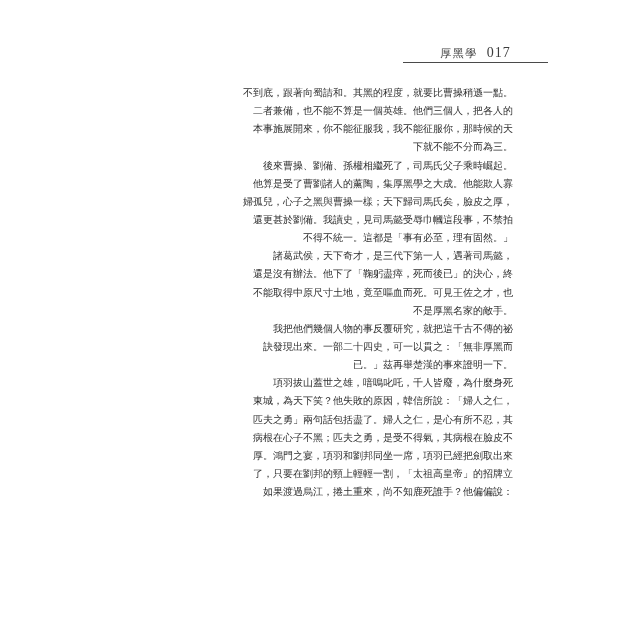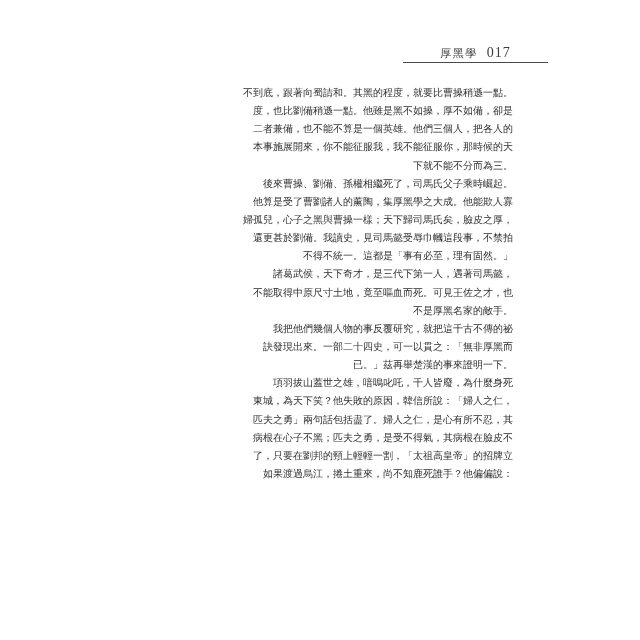--- a/index.html
+++ b/index.html
@@ -54,36 +54,37 @@
 
   <div class="running-header">
     <span class="book-title">厚黑學</span>
     <span class="page-num">017</span>
   </div>
 
   <div class="header-rule"></div>
 
   <div class="body-text">
       <div class="text-line">不到底，跟著向蜀請和。其黑的程度，就要比曹操稍遜一點。</div>
-      <div class="text-line">度，也比劉備稍遜一點。他雖是黑不如操，厚不如備，卻是</div>
       <div class="text-line">二者兼備，也不能不算是一個英雄。他們三個人，把各人的</div>
       <div class="text-line">本事施展開來，你不能征服我，我不能征服你，那時候的天</div>
       <div class="text-line">下就不能不分而為三。</div>
       <div class="text-line">　　後來曹操、劉備、孫權相繼死了，司馬氏父子乘時崛起。</div>
       <div class="text-line">他算是受了曹劉諸人的薰陶，集厚黑學之大成。他能欺人寡</div>
       <div class="text-line">婦孤兒，心子之黑與曹操一樣；天下歸司馬氏矣，臉皮之厚，</div>
       <div class="text-line">還更甚於劉備。我讀史，見司馬懿受辱巾幗這段事，不禁拍</div>
       <div class="text-line">不得不統一。這都是「事有必至，理有固然。」</div>
       <div class="text-line">　　諸葛武侯，天下奇才，是三代下第一人，遇著司馬懿，</div>
+      <div class="text-line">還是沒有辦法。他下了「鞠躬盡瘁，死而後已」的決心，終</div>
       <div class="text-line">不能取得中原尺寸土地，竟至嘔血而死。可見王佐之才，也</div>
       <div class="text-line">不是厚黑名家的敵手。</div>
       <div class="text-line">　　我把他們幾個人物的事反覆研究，就把這千古不傳的祕</div>
       <div class="text-line">訣發現出來。一部二十四史，可一以貫之：「無非厚黑而</div>
       <div class="text-line">已。」茲再舉楚漢的事來證明一下。</div>
       <div class="text-line">　　項羽拔山蓋世之雄，喑嗚叱吒，千人皆廢，為什麼身死</div>
       <div class="text-line">東城，為天下笑？他失敗的原因，韓信所說：「婦人之仁，</div>
       <div class="text-line">匹夫之勇」兩句話包括盡了。婦人之仁，是心有所不忍，其</div>
       <div class="text-line">病根在心子不黑；匹夫之勇，是受不得氣，其病根在臉皮不</div>
+      <div class="text-line">厚。鴻門之宴，項羽和劉邦同坐一席，項羽已經把劍取出來</div>
       <div class="text-line">了，只要在劉邦的頸上輕輕一割，「太祖高皇帝」的招牌立</div>
       <div class="text-line">如果渡過烏江，捲土重來，尚不知鹿死誰手？他偏偏說：</div>
     </div>
 
 </div>
 
 </body></html>

